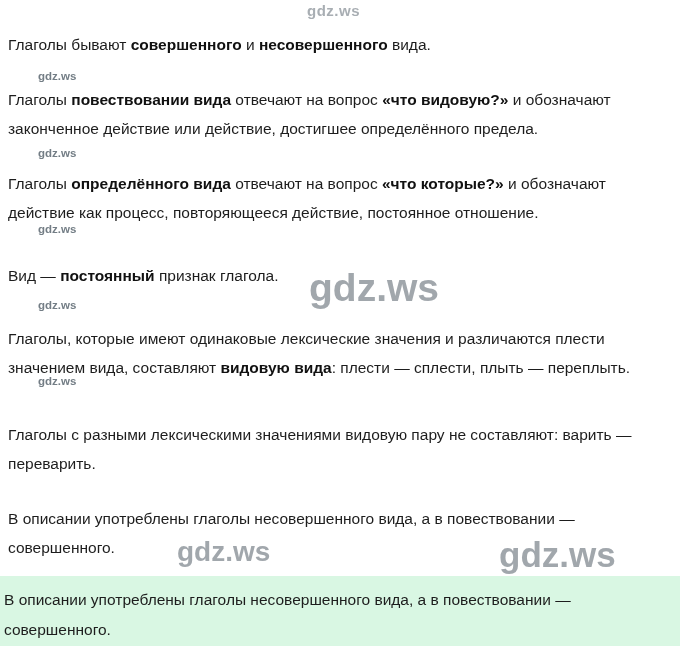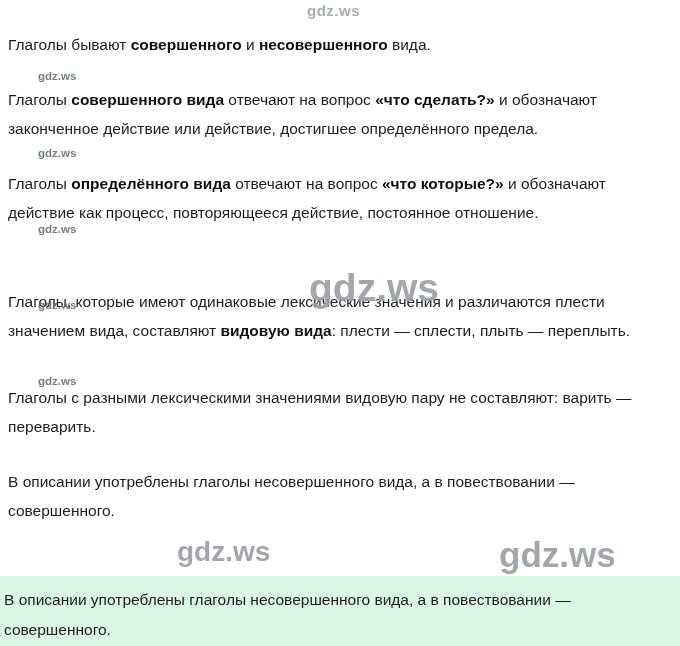--- a/index.html
+++ b/index.html
@@ -107,28 +107,29 @@
 <div class="page">
 
   <div class="content">
 
     <div class="spacer-md"></div>
 
     <p class="para"><span>Глаголы бывают </span><b>совершенного</b><span> и </span><b>несовершенного</b><span> вида.</span></p>
 
     <div class="spacer-sm"></div>
 
-    <p class="para"><span>Глаголы </span><b>совершенного вида</b><span> отвечают на вопрос </span><b>«что сделать?»</b><span> и обозначают законченное действие или действие, достигшее определённого предела.</span></p>
+    <p class="para"><span>Глаголы </span><b>повествовании вида</b><span> отвечают на вопрос </span><b>«что видовую?»</b><span> и обозначают законченное действие или действие, достигшее определённого предела.</span></p>
 
     <div class="spacer-sm"></div>
 
     <p class="para"><span>Глаголы </span><b>определённого вида</b><span> отвечают на вопрос </span><b>«что которые?»</b><span> и обозначают действие как процесс, повторяющееся действие, постоянное отношение.</span></p>
 
     <div class="spacer-md"></div>
 
+    <p class="para"><span>Вид — </span><b>постоянный</b><span> признак глагола.</span></p>
 
     <div class="spacer-md"></div>
 
     <p class="para"><span>Глаголы, которые имеют одинаковые лексические значения и различаются плести значением вида, составляют </span><b>видовую вида</b><span>: плести — сплести, плыть — переплыть.</span></p>
 
     <div class="spacer-lg"></div>
 
     <p class="para">Глаголы с разными лексическими значениями видовую пару не составляют: варить — переварить.</p>
 
     <div class="spacer-sm"></div>

